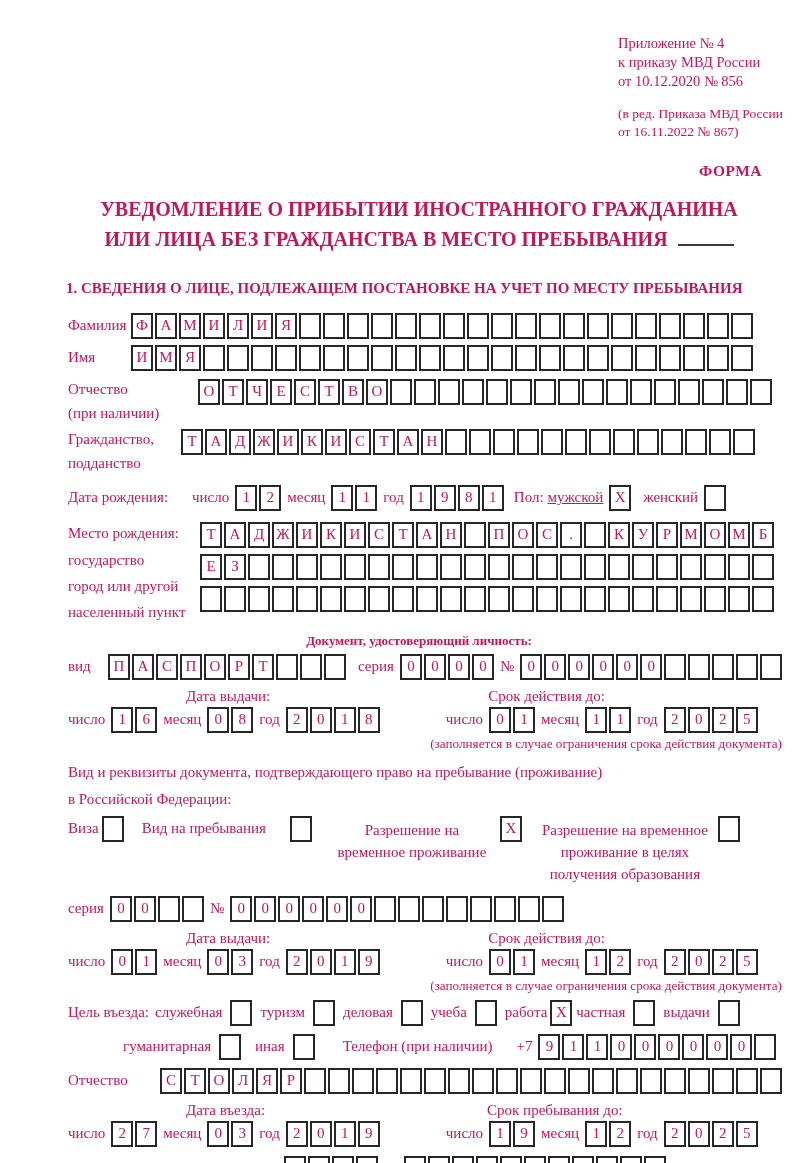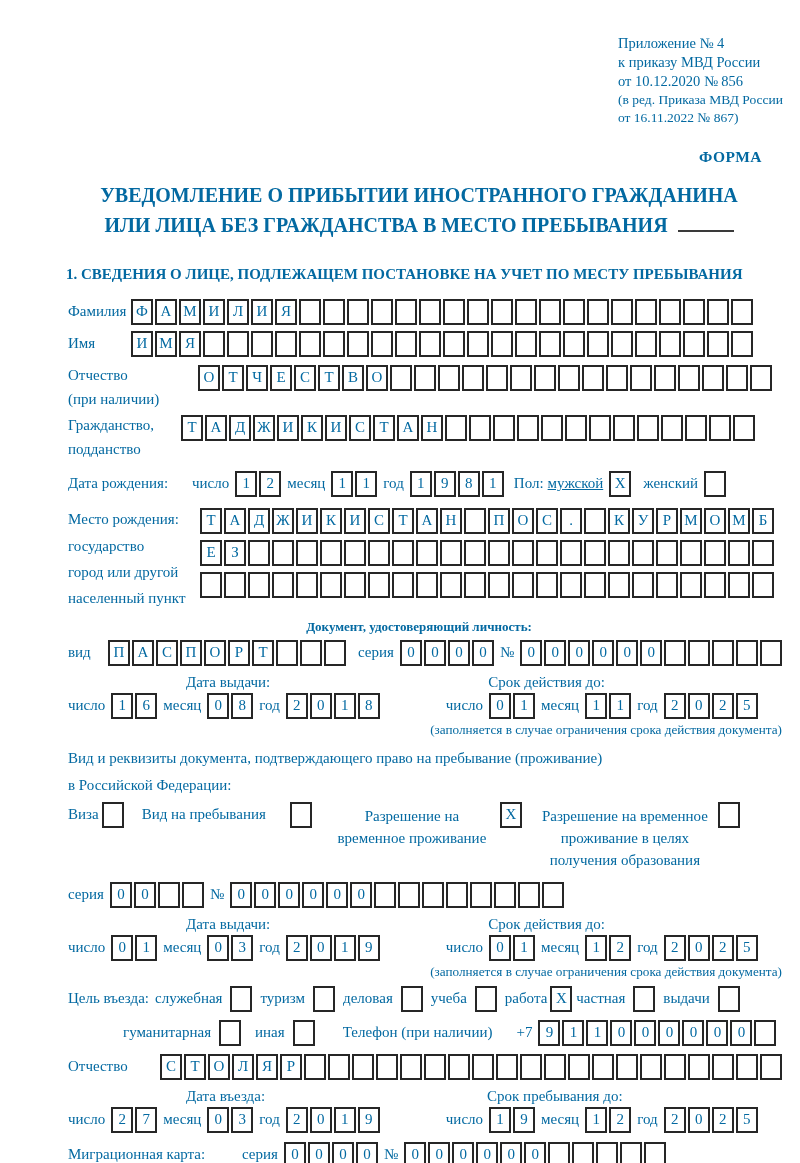--- a/index.html
+++ b/index.html
@@ -1,23 +1,23 @@
 <!DOCTYPE html>
 <html><head>
 <meta charset="utf-8">
 <style>
   html,body{margin:0;padding:0;background:#888;}
   .page{
     position:relative;width:800px;height:1163px;margin:0 auto;background:#ffffff;
     box-sizing:border-box;padding:34px 10px 0 68px;overflow:hidden;
-    font-family:"Liberation Serif","DejaVu Serif",serif;color:#0369a1;
+    font-family:"Liberation Serif","DejaVu Serif",serif;color:#be185d;
   }
   
   .appendix{margin-left:550px;font-size:14.5px;line-height:1.32;}
-  .appendix .rev{font-size:13.5px;margin-top:0;line-height:1.3;}
+  .appendix .rev{font-size:13.5px;margin-top:14px;line-height:1.3;}
   .forma{ text-align:right;padding-right:28px;font-weight:bold;font-size:15.5px;margin-top:22px;letter-spacing:.5px;}
   
   .title{text-align:center;font-weight:bold;font-size:20px;line-height:1.5;margin:14px 0 0 -20px;}
   .blank-line{display:inline-block;width:56px;border-bottom:2.5px solid #3a3a3a;margin-left:10px;vertical-align:baseline;}
   .sec-head{font-weight:bold;font-size:15px;margin-top:26px;margin-left:-2px;}
   
   .row{display:flex;align-items:flex-start;margin-top:6px;}
   .lbl{font-size:15px;padding-top:4px;flex:none;}
   .w63{width:63px;} .w130{width:130px;} .w113{width:113px;} .w132{width:132px;} .w92{width:92px;} .w40{width:40px;}
   .lblcol{display:flex;flex-direction:column;font-size:15px;line-height:1.6;flex:none;}

